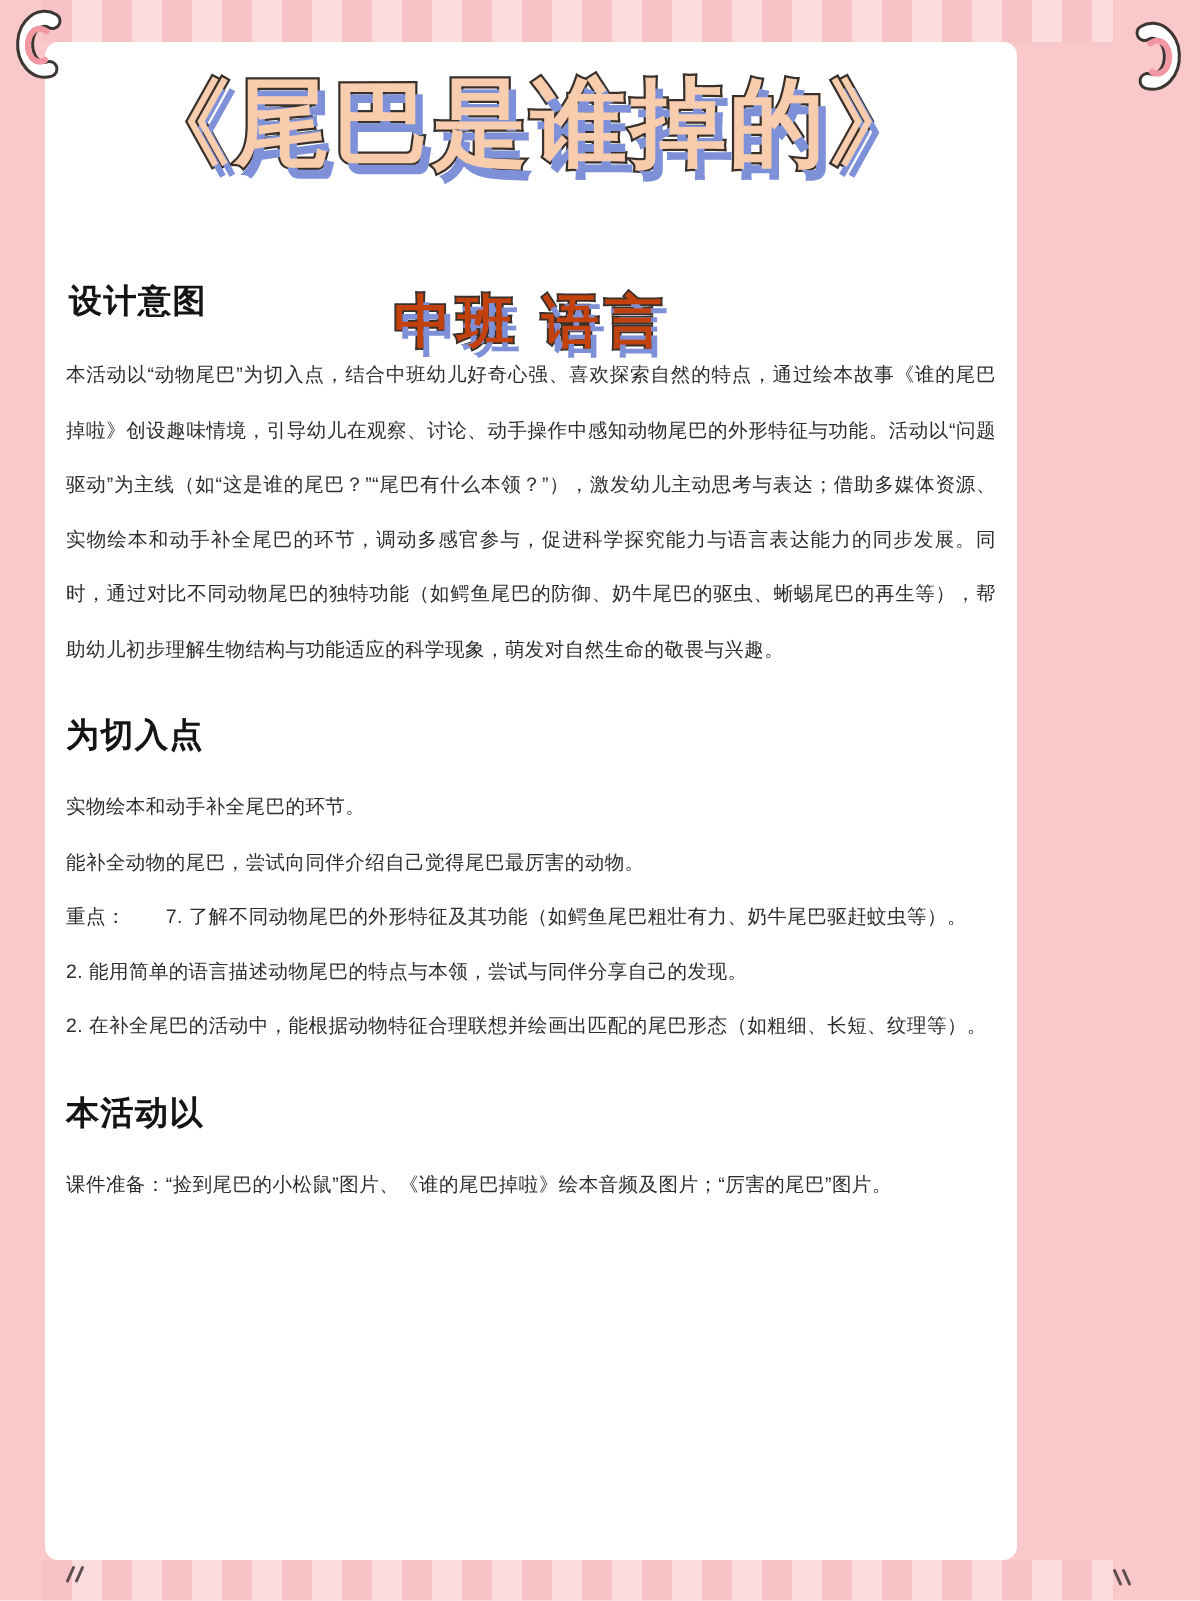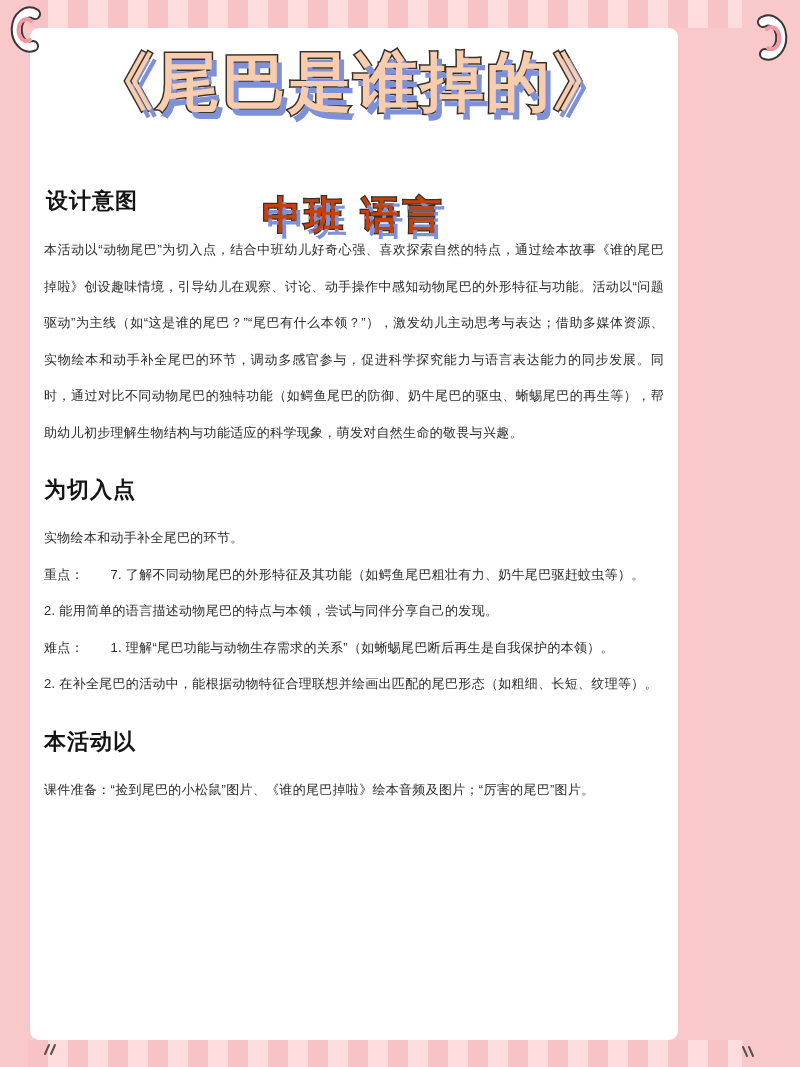--- a/index.html
+++ b/index.html
@@ -71,24 +71,24 @@
 
   <div class="subtitle-row">
     <h2 class="section-heading design-heading">设计意图</h2>
     <div class="subtitle">中班 语言</div>
   </div>
 
   <p class="body-text first-paragraph">本活动以“动物尾巴”为切入点，结合中班幼儿好奇心强、喜欢探索自然的特点，通过绘本故事《谁的尾巴掉啦》创设趣味情境，引导幼儿在观察、讨论、动手操作中感知动物尾巴的外形特征与功能。活动以“问题驱动”为主线（如“这是谁的尾巴？”“尾巴有什么本领？”），激发幼儿主动思考与表达；借助多媒体资源、实物绘本和动手补全尾巴的环节，调动多感官参与，促进科学探究能力与语言表达能力的同步发展。同时，通过对比不同动物尾巴的独特功能（如鳄鱼尾巴的防御、奶牛尾巴的驱虫、蜥蜴尾巴的再生等），帮助幼儿初步理解生物结构与功能适应的科学现象，萌发对自然生命的敬畏与兴趣。</p>
 
   <h2 class="section-heading">为切入点</h2>
   <p class="body-text">实物绘本和动手补全尾巴的环节。</p>
+  <p class="body-text">能补全动物的尾巴，尝试向同伴介绍自己觉得尾巴最厉害的动物。</p>
 
   <p class="body-text">重点：　　7. 了解不同动物尾巴的外形特征及其功能（如鳄鱼尾巴粗壮有力、奶牛尾巴驱赶蚊虫等）。</p>
   <p class="body-text">2. 能用简单的语言描述动物尾巴的特点与本领，尝试与同伴分享自己的发现。</p>
-  <p class="body-text">难点：　　1. 理解“尾巴功能与动物生存需求的关系”（如蜥蜴尾巴断后再生是自我保护的本领）。</p>
   <p class="body-text">2. 在补全尾巴的活动中，能根据动物特征合理联想并绘画出匹配的尾巴形态（如粗细、长短、纹理等）。</p>
 
   <h2 class="section-heading">本活动以</h2>
   <p class="body-text">课件准备：“捡到尾巴的小松鼠”图片、《谁的尾巴掉啦》绘本音频及图片；“厉害的尾巴”图片。</p>
 
 </div>
 
 <svg class="hook hook-left" width="34" height="48" viewBox="0 0 34 48">
   <path d="M25 8 A 13 17 0 1 0 23 40" fill="none" stroke="#3c3633" stroke-width="12" stroke-linecap="round"></path>
   <path d="M25 8 A 13 17 0 1 0 23 40" fill="none" stroke="#ffffff" stroke-width="8" stroke-linecap="round"></path>

